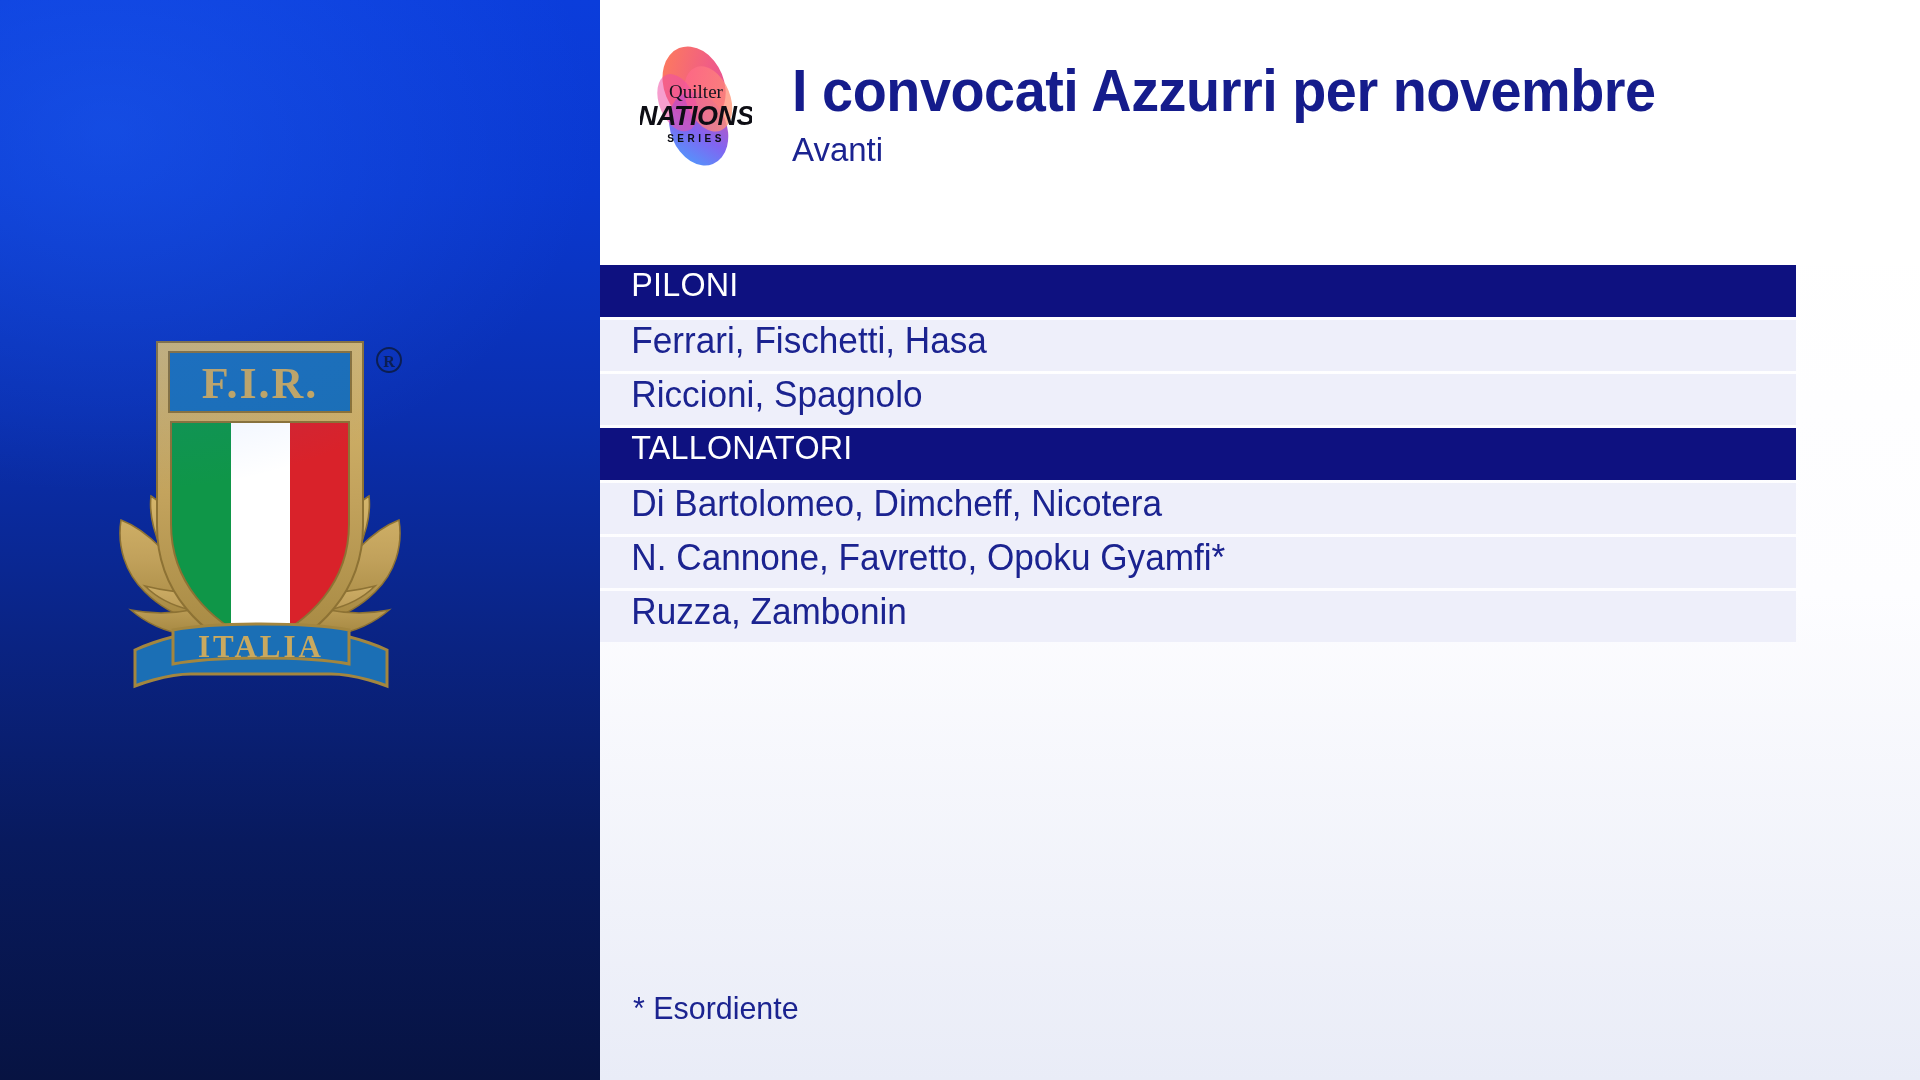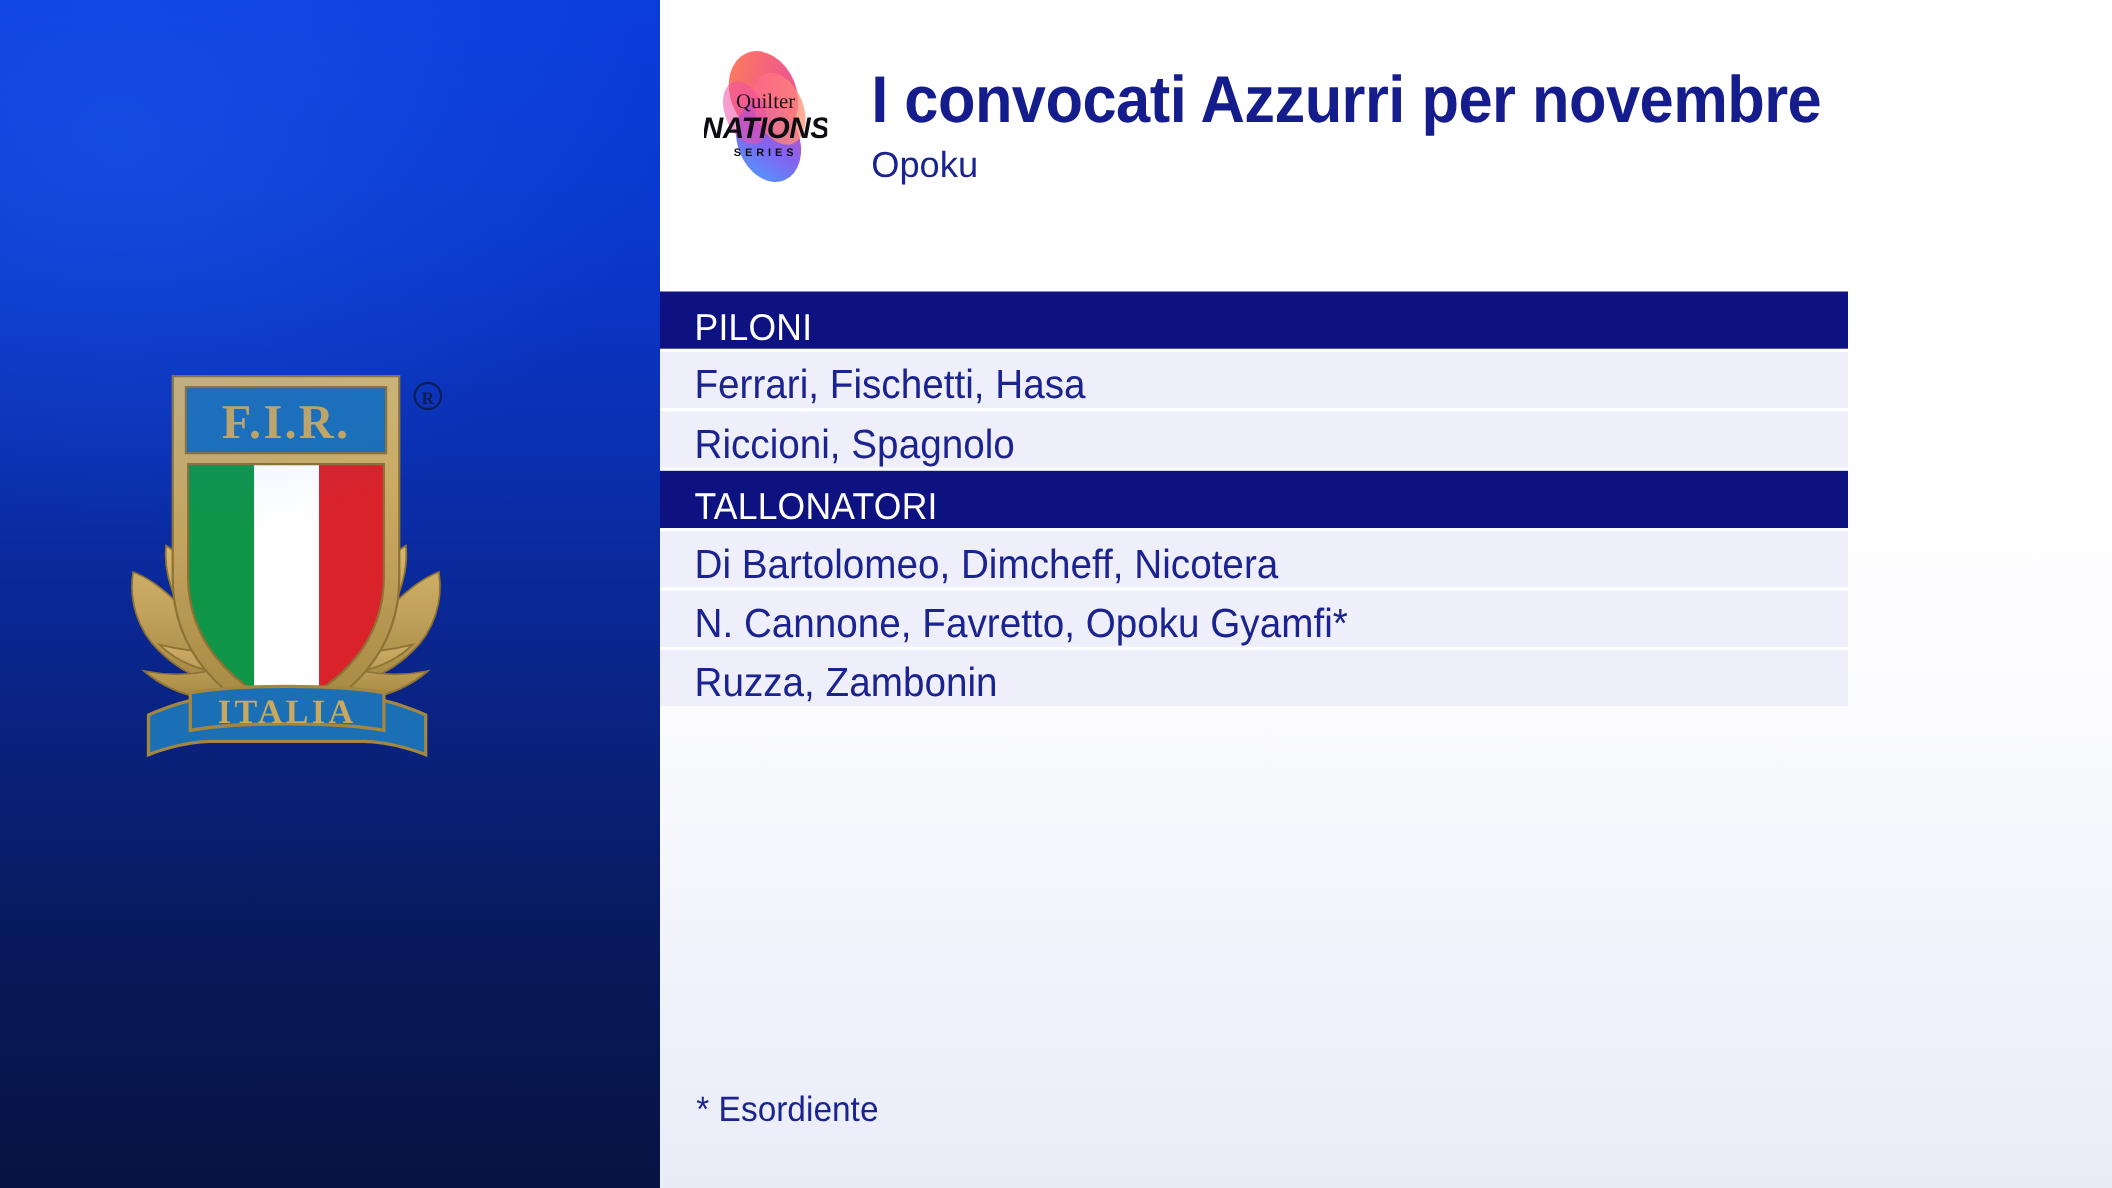--- a/index.html
+++ b/index.html
@@ -115,24 +115,24 @@
   
   .table {
     position: absolute;
     left: 0;
     top: 265px;
     width: 1320px;
   }
 
   .row {
     position: relative;
-    width: 1080px;
+    width: 1196px;
     box-sizing: border-box;
     display: flex;
-    align-items: flex-end;
+    align-items: flex-start;
   }
 
   .row.header-row {
     height: 52px;
     background: #0e1180;
     margin-bottom: 3px;
   }
   .row.header-row .row-text {
     font-family: "Liberation Sans Narrow", "Liberation Sans", sans-serif;
     font-weight: 400;
@@ -276,21 +276,21 @@
           </g>
 
           <text x="56" y="56" text-anchor="middle" font-family="'Liberation Serif', serif" font-size="19" fill="#14141e">Quilter</text>
           <text x="56" y="83" text-anchor="middle" font-family="'Liberation Sans Narrow','Liberation Sans', sans-serif" font-size="27" font-weight="700" font-style="italic" fill="#0d0d14" letter-spacing="-0.5">NATIONS</text>
           <text x="56" y="100" text-anchor="middle" font-family="'Liberation Sans','Liberation Sans Narrow', sans-serif" font-size="10" font-weight="700" fill="#0d0d14" letter-spacing="3.5">SERIES</text>
         </svg>
       </div>
 
       <div class="title-block">
         <div class="main-title">I convocati Azzurri per novembre</div>
-        <div class="sub-title">Opoku</div>
+        <div class="sub-title">Avanti</div>
       </div>
     </div>
 
     <div class="table" id="squad-table">
         <div class="row header-row">
           <div class="row-text">PILONI</div>
         </div>
         <div class="row player-row">
           <div class="row-text">Ferrari, Fischetti, Hasa</div>
         </div>

